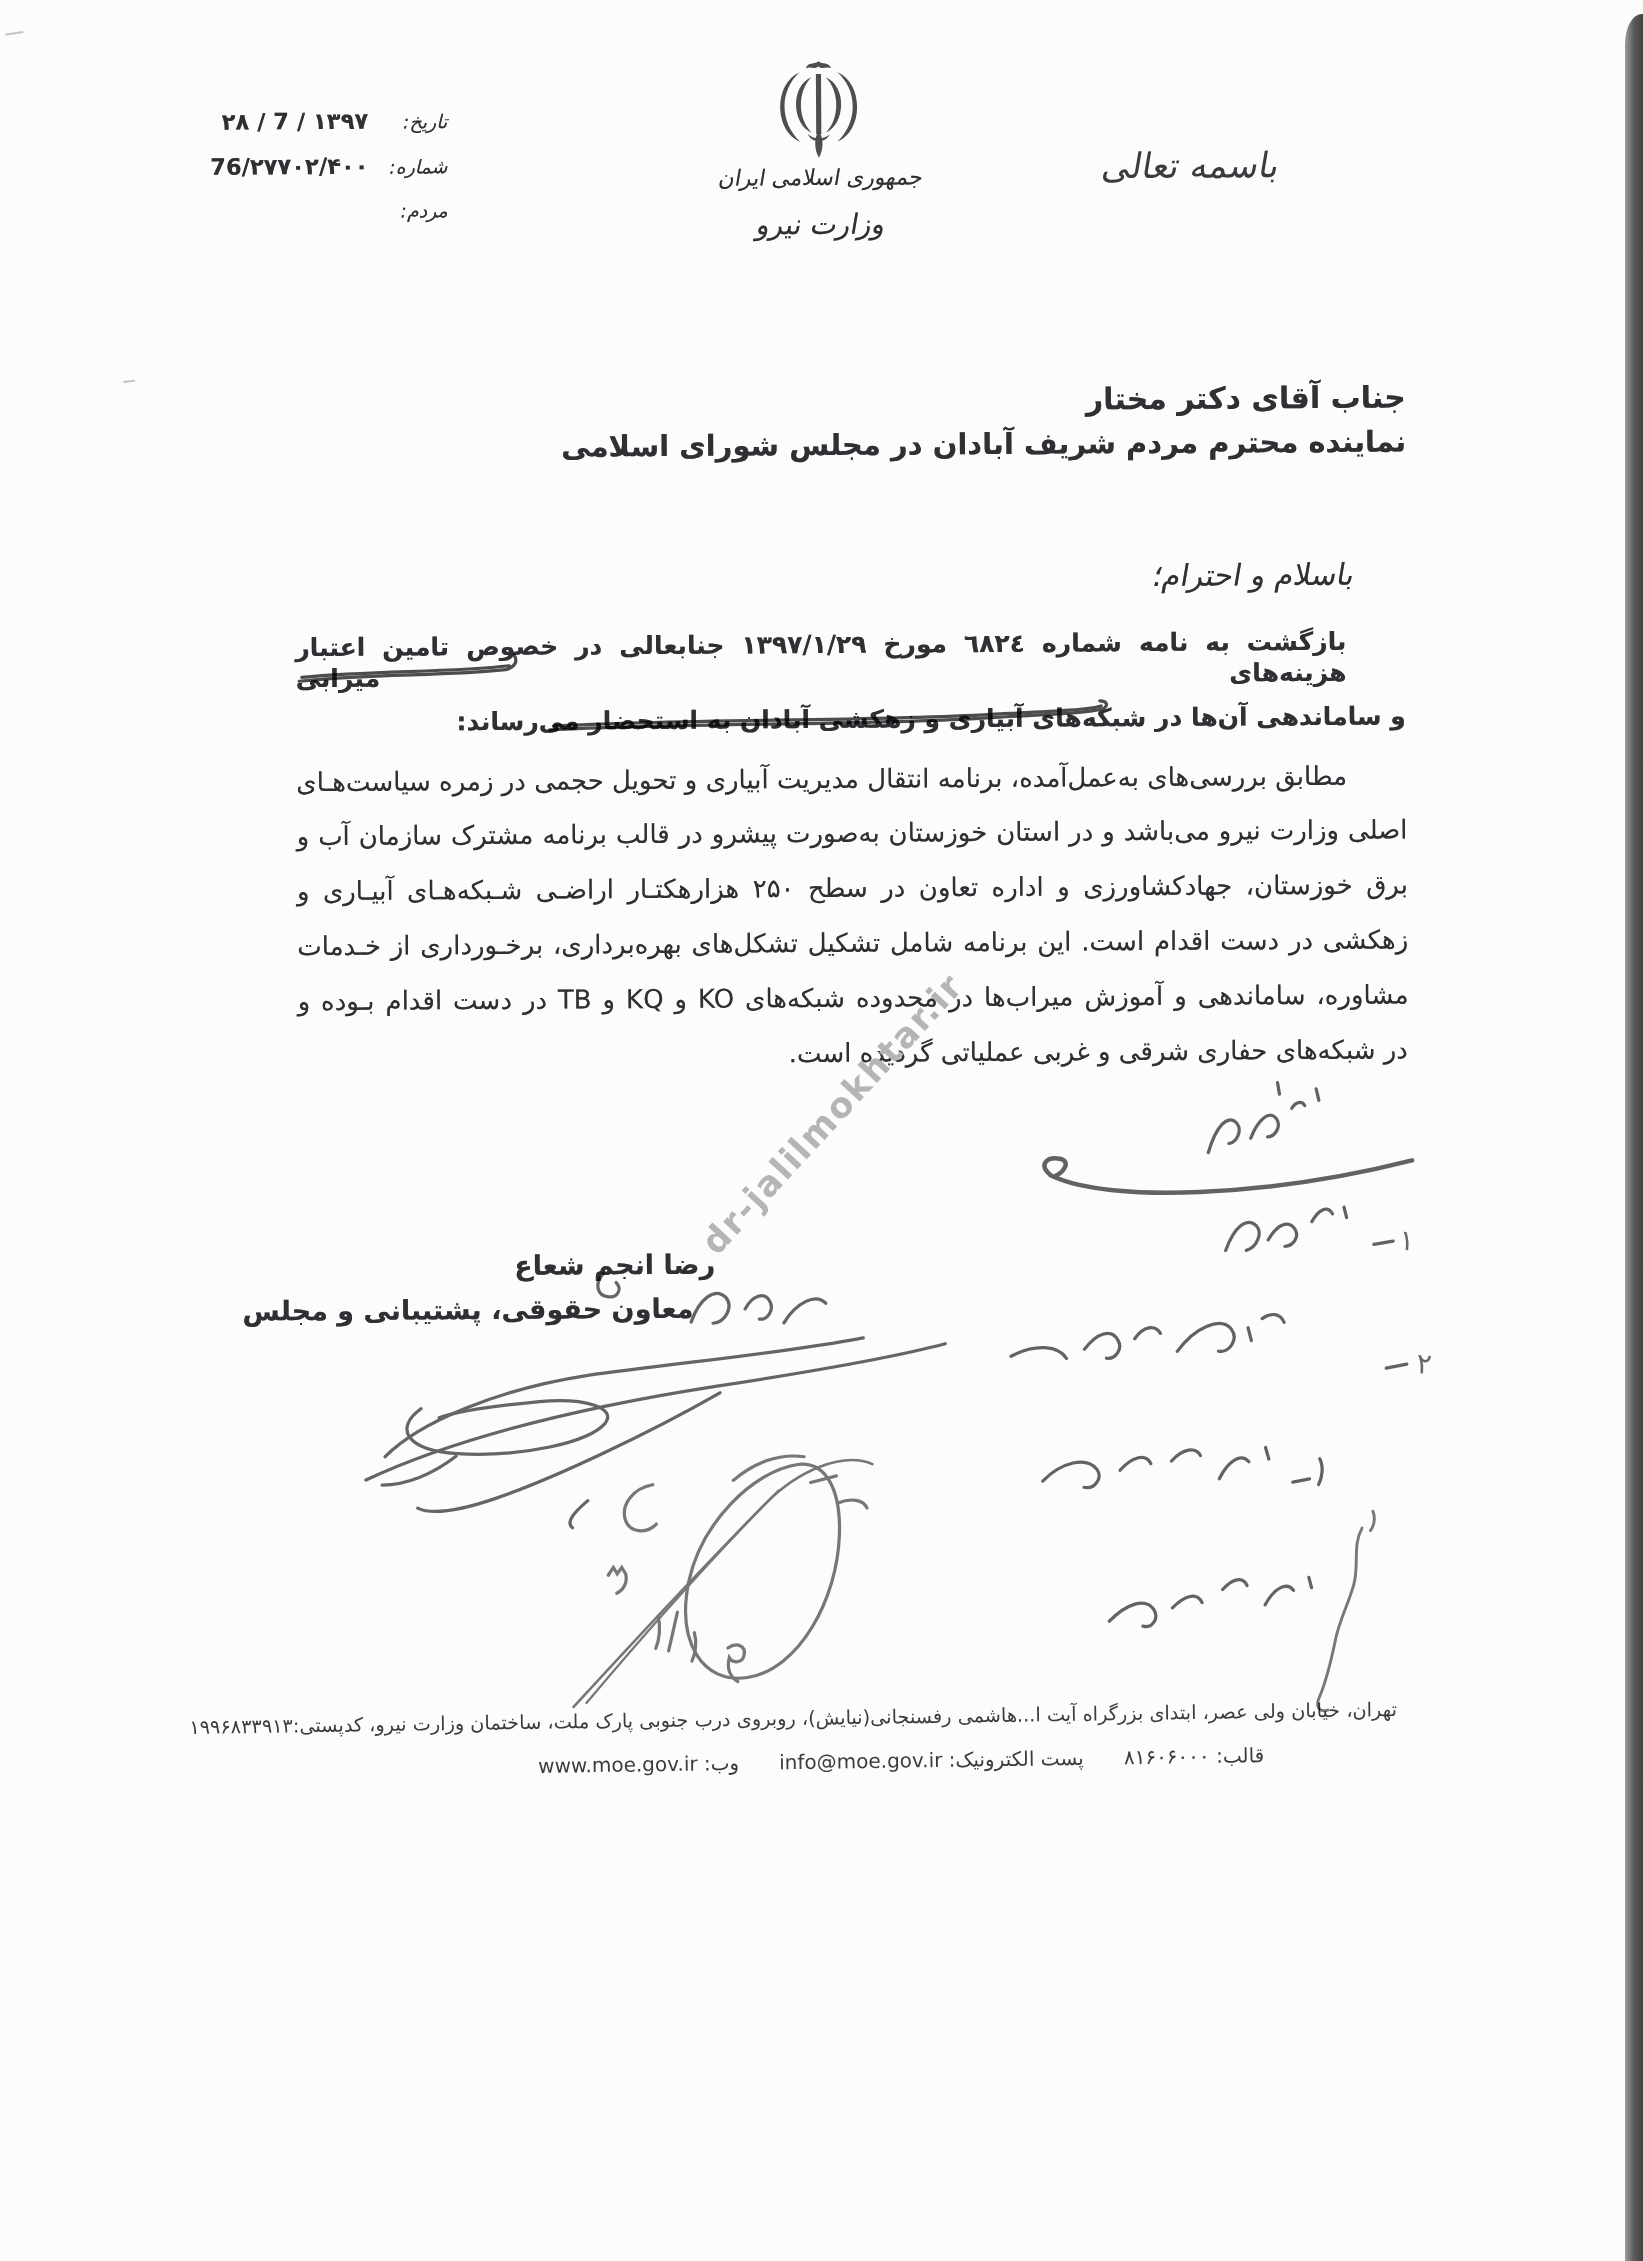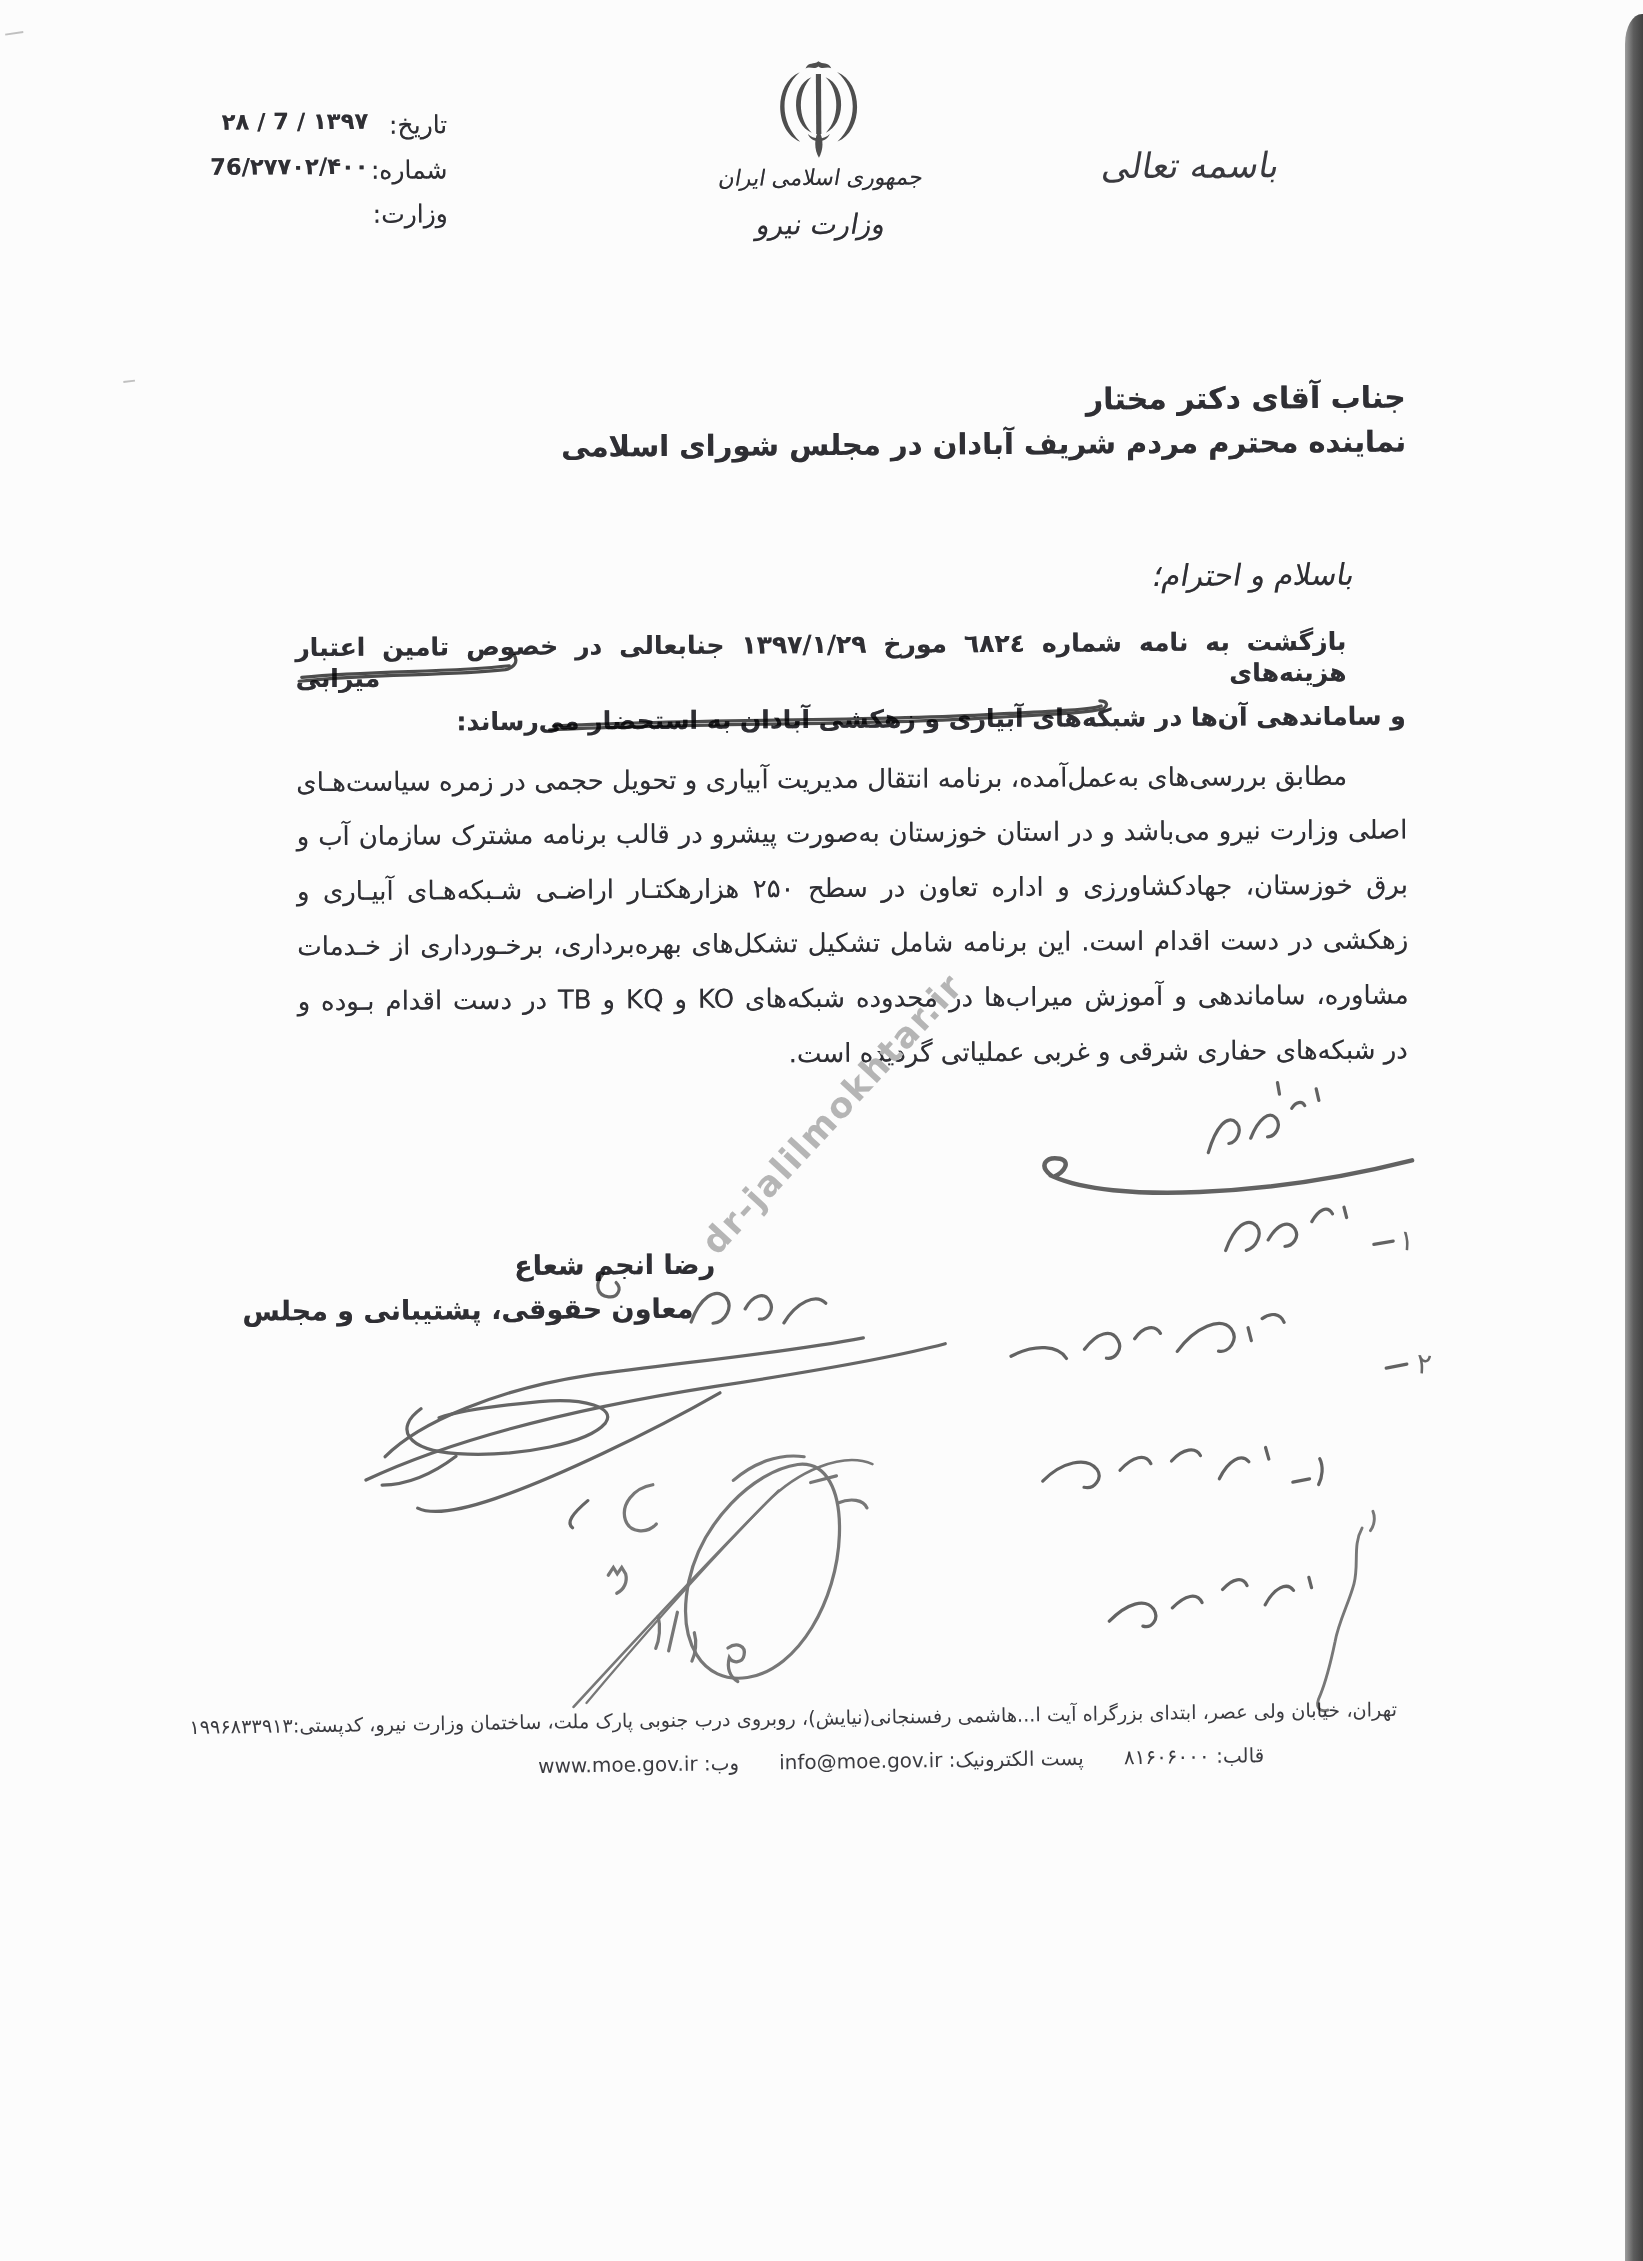--- a/index.html
+++ b/index.html
@@ -7,21 +7,21 @@
     position:relative;width:1644px;height:2261px;background:#fcfcfc;overflow:hidden;
     font-family:"DejaVu Sans",sans-serif;color:#2f2f34;
   }
   .tilt{position:absolute;inset:0;transform:rotate(-0.35deg);transform-origin:50% 40%;}
   .abs{position:absolute;white-space:nowrap;}
   .ink{color:#2f2f34;text-shadow:0 0 0.4px rgba(40,40,45,.5);}
   .faded{color:#3b3b40;}
   .jus{text-align:justify;text-align-last:justify;white-space:normal;}
   .ral{text-align:right;}
   .cal{transform:skewX(-10deg);}
-  .meta-label{font-size:25px;}
+  .meta-label{font-size:19px;font-style:italic;}
   .meta-value{font-size:22.6px;font-weight:bold;letter-spacing:0.6px;}
   .country{font-size:22px;text-align:center;}
   .ministry{font-size:28px;text-align:center;letter-spacing:1.3px;}
   .bismillah{font-size:35px;color:#3a3a3f;}
   .rec{font-size:30px;font-weight:bold;}
   .salu{font-size:30px;}
   .p1{font-size:25px;font-weight:bold;line-height:1.25;}
   .p2{font-size:26px;line-height:1.25;}
   .sig{font-size:27px;font-weight:bold;}
   .watermark{
@@ -44,21 +44,21 @@
 <body>
 
 <div class="page">
   <div class="tilt">
 
     <div>
       <div class="abs ink meta-label" dir="rtl" style="right:1192px;top:108px;">تاریخ:</div>
       <div class="abs ink meta-value" dir="rtl" style="right:1271px;top:105px;">۱۳۹۷ / 7 / ۲۸</div>
       <div class="abs ink meta-label" dir="rtl" style="right:1192px;top:153px;margin-left:48px;">شماره:</div>
       <div class="abs ink meta-value" dir="rtl" style="right:1271px;top:150px;">76/۲۷۷۰۲/۴۰۰</div>
-      <div class="abs ink meta-label" dir="rtl" style="right:1192px;top:197px;">وزارت:</div>
+      <div class="abs ink meta-label" dir="rtl" style="right:1192px;top:197px;">مردم:</div>
     </div>
 
     <div>
       <svg class="abs" style="left:775px;top:58px;" width="97" height="103" viewBox="0 0 150 160">
         <g fill="#3b3b3b" opacity="0.9">
           <path d="M55,16 C60,5 68,11 75,5 C82,11 90,5 95,16 C88,12 82,19 75,13 C68,19 62,12 55,16 Z"></path>
           <rect x="71" y="25" width="8" height="93"></rect>
           <path d="M75,112 C83,126 82,143 75,155 C68,143 67,126 75,112 Z"></path>
           <path d="M58,118 C66,127 84,127 92,118 C86,133 64,133 58,118 Z"></path>
           <path d="M64,30 C42,52 42,94 64,116 C34,104 30,44 64,30 Z"></path>

